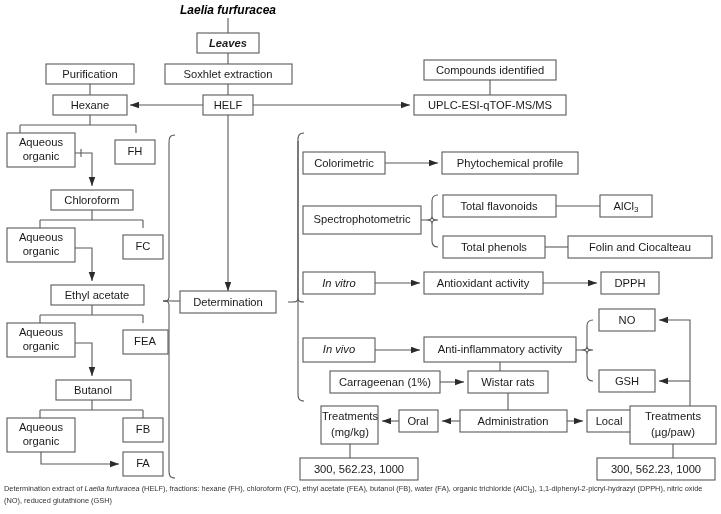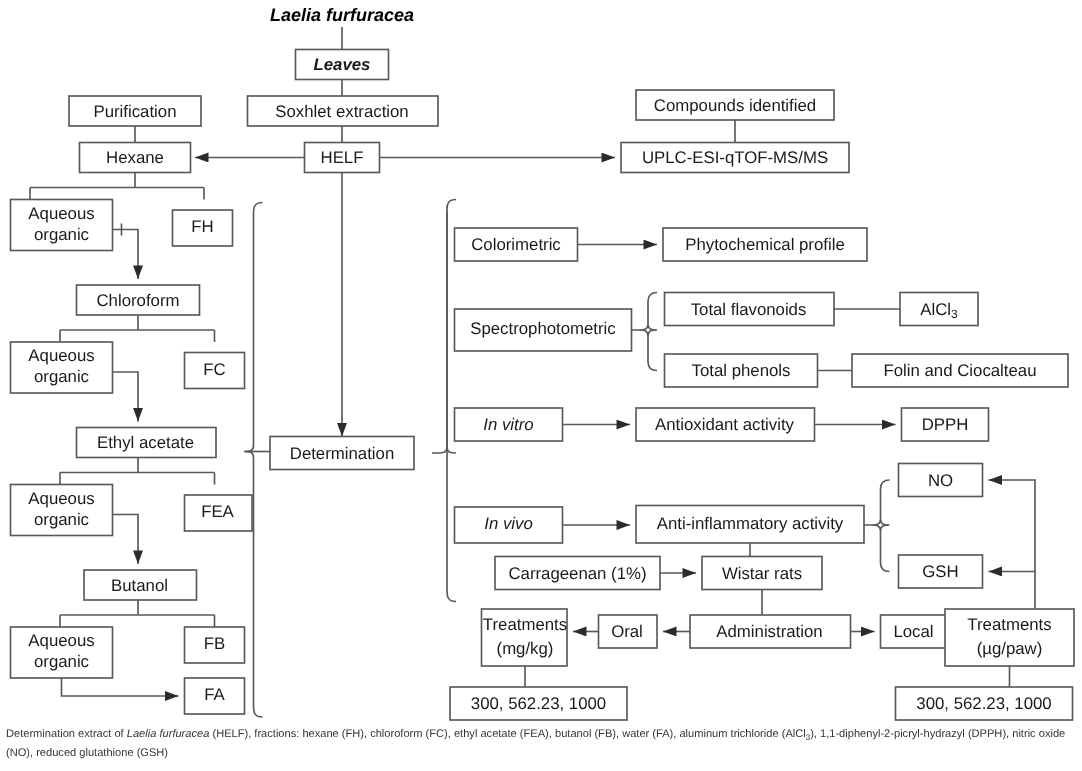--- a/index.html
+++ b/index.html
@@ -229,15 +229,15 @@
   <rect class="bx" x="630" y="406" width="86" height="38"></rect>
   <text class="lbl" x="673" y="417">Treatments</text>
   <text class="lbl" x="673" y="433">(µg/paw)</text>
   <path class="ln" d="M673,444 L673,458"></path>
   <rect class="bx" x="597" y="458" width="118" height="22"></rect>
   <text class="lbl" x="656" y="470">300, 562.23, 1000</text>
 
 </svg>
 
 <div class="foot">
-  <span>Determination extract of </span><i>Laelia furfuracea</i><span> (HELF), fractions: hexane (FH), chloroform (FC), ethyl acetate (FEA), butanol (FB), water (FA), aluminum trichloride (AlCl</span><sub>3</sub><span>), 1,1-diphenyl-2-picryl-hydrazyl (DPPH), nitric oxide (NO), reduced glutathione (GSH)</span>
+  <span>Determination extract of </span><i>Laelia furfuracea</i><span> (HELF), fractions: hexane (FH), chloroform (FC), ethyl acetate (FEA), butanol (FB), water (FA), organic trichloride (AlCl</span><sub>3</sub><span>), 1,1-diphenyl-2-picryl-hydrazyl (DPPH), nitric oxide (NO), reduced glutathione (GSH)</span>
 </div>
 </div>
 
 </body></html>

